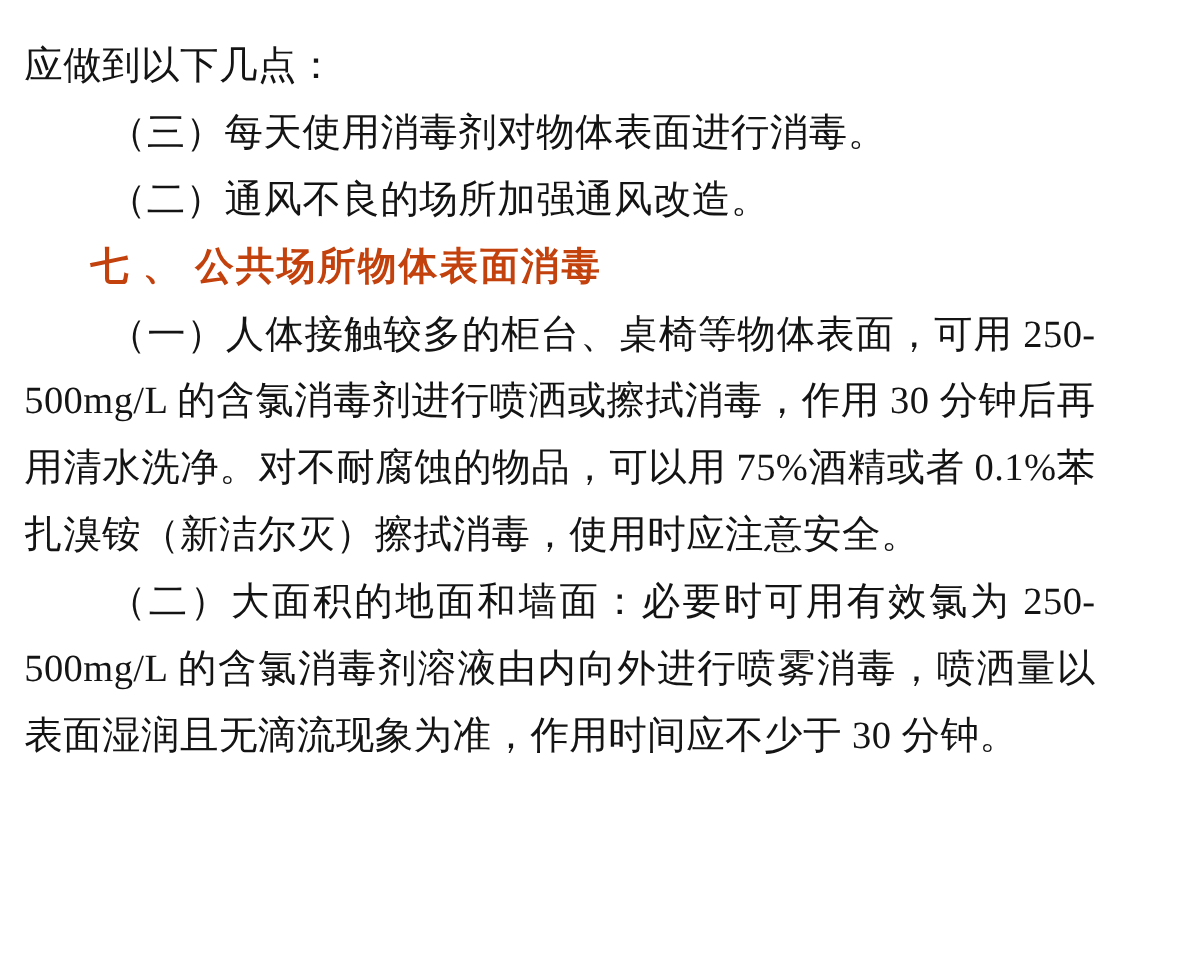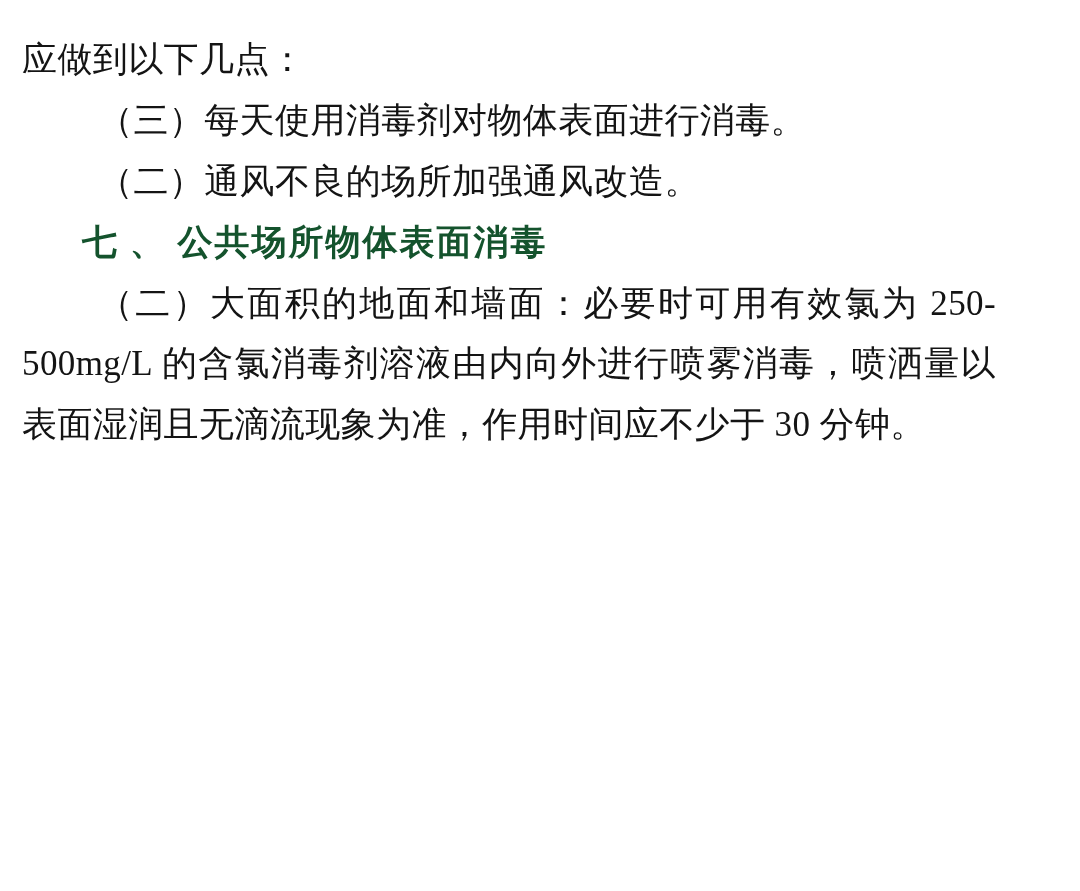--- a/index.html
+++ b/index.html
@@ -36,33 +36,34 @@
   }
   .indent-heading {
     text-indent: 60px;
   }
   .heading {
     font-size: 35px;
     line-height: 1.74;
     margin: 0;
     font-weight: 600;
     letter-spacing: 2px;
-    color: #14532d;
+    color: #c2410c;
   }
   .blk {
     margin: 0;
   }
 </style>
 </head>
 <body>
 
 <div class="page">
 
   <p class="para blk">应做到以下几点：</p>
 
   <p class="para indent blk">（三）每天使用消毒剂对物体表面进行消毒。</p>
   <p class="para indent blk">（二）通风不良的场所加强通风改造。</p>
 
   <p class="heading indent-heading blk">七 、 公共场所物体表面消毒</p>
 
+  <p class="para indent blk">（一）人体接触较多的柜台、桌椅等物体表面，可用 250-500mg/L 的含氯消毒剂进行喷洒或擦拭消毒，作用 30 分钟后再用清水洗净。对不耐腐蚀的物品，可以用 75%酒精或者 0.1%苯扎溴铵（新洁尔灭）擦拭消毒，使用时应注意安全。</p>
   <p class="para indent blk">（二）大面积的地面和墙面：必要时可用有效氯为 250-500mg/L 的含氯消毒剂溶液由内向外进行喷雾消毒，喷洒量以表面湿润且无滴流现象为准，作用时间应不少于 30 分钟。</p>
 
 </div>
 
 </body></html>

